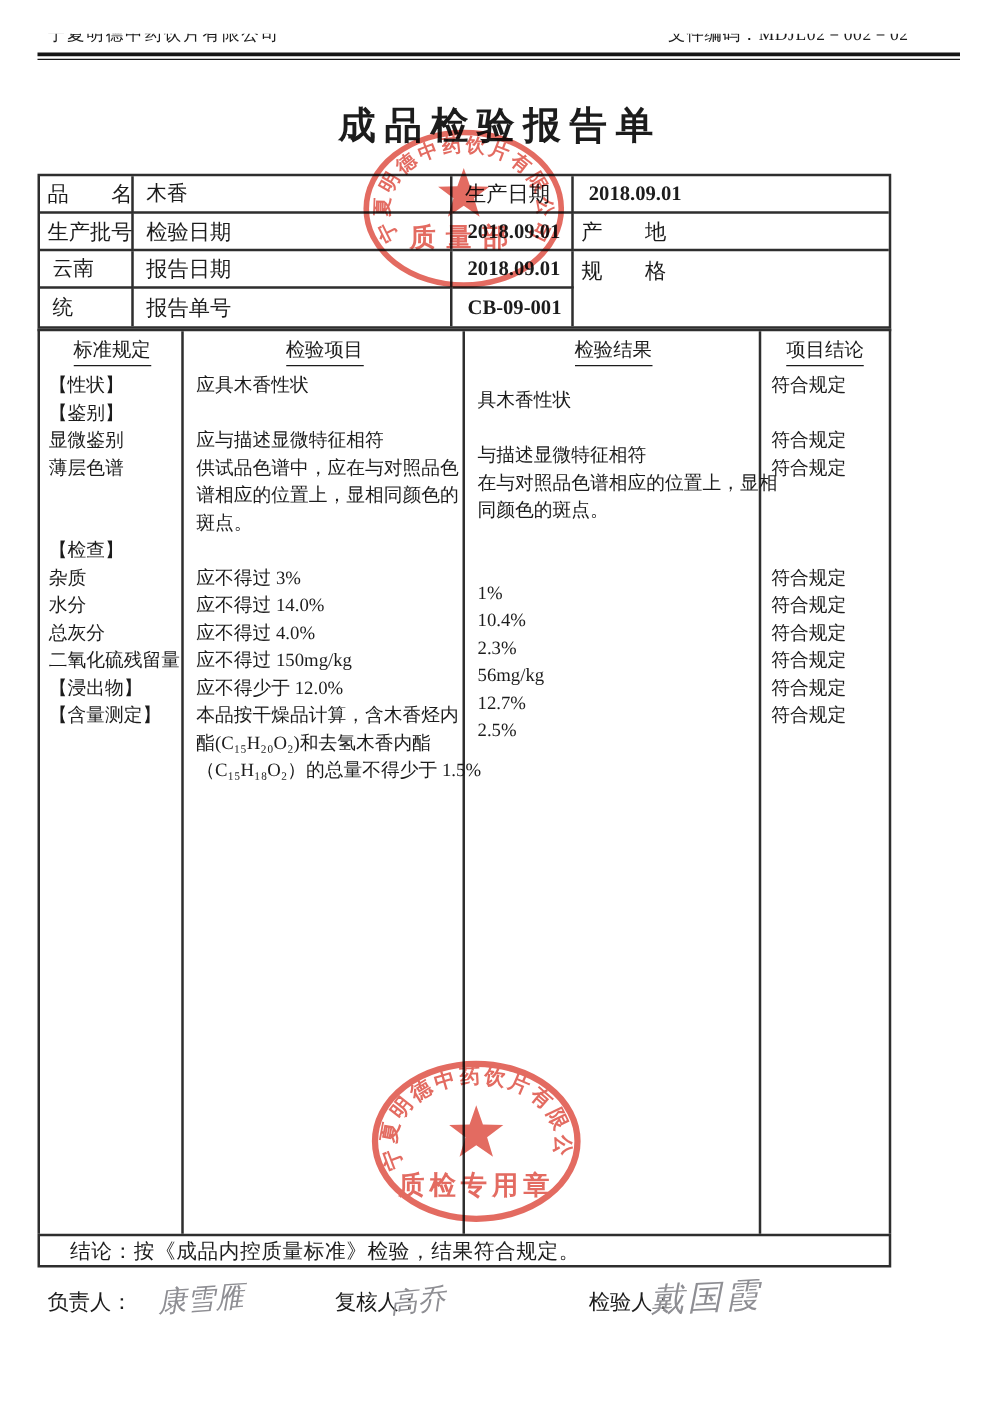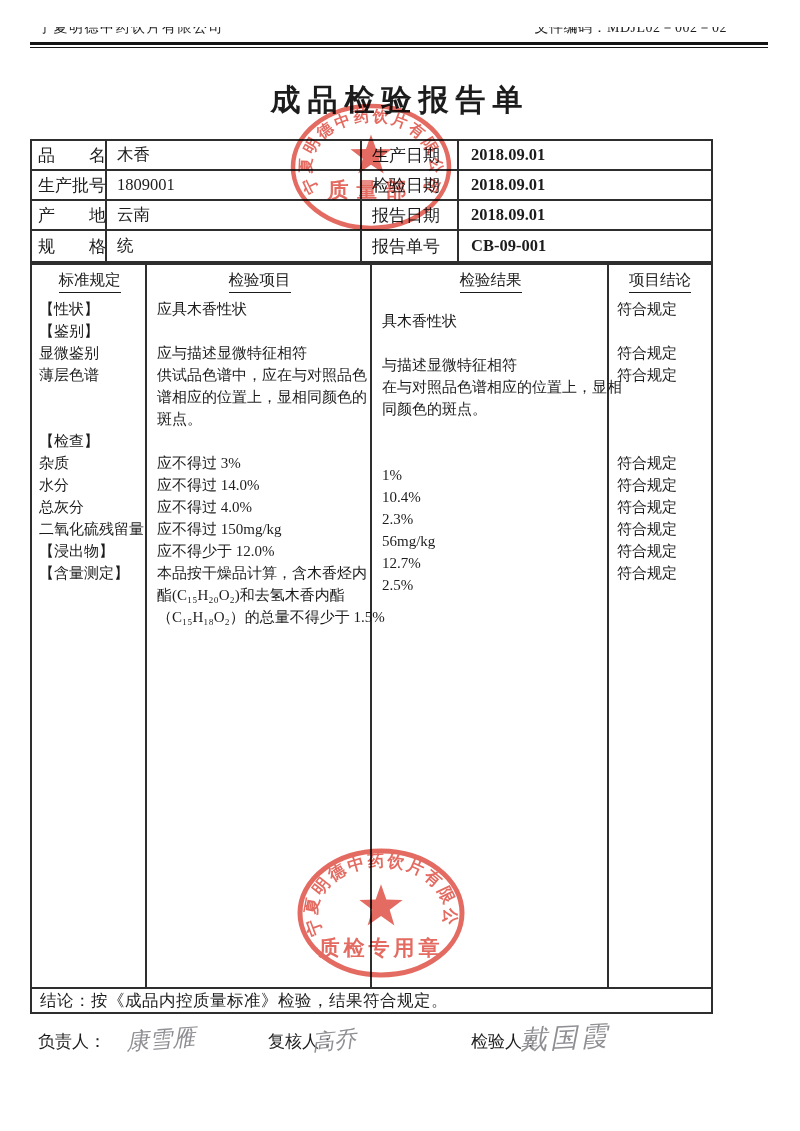--- a/index.html
+++ b/index.html
@@ -43,21 +43,21 @@
   .irow{display:contents;}
   .irow>div{font-size:15px;line-height:22px;white-space:nowrap;overflow:visible;box-sizing:border-box;}
   .c-item{padding-left:7px;}
   .c-std{padding-left:10px;}
   .c-res{padding-left:10px;margin-top:12px;}
   .c-con{padding-left:8px;}
 
   
   .conclusion{position:absolute;left:30px;top:987px;width:683px;height:27px;box-sizing:border-box;
               border:2px solid #2e2e2e;display:flex;align-items:center;}
-  .conclusion span{padding-left:8px;font-size:16.5px;letter-spacing:.5px;}
+  .conclusion span{padding-left:24px;font-size:16.5px;letter-spacing:.5px;}
 
   
   .sigs{position:absolute;left:0;top:1022px;width:800px;height:60px;text-align:center;}
   .sig-label{position:absolute;top:8px;font-size:17px;}
   .sig-name{position:absolute;color:#8e8e93;font-style:italic;
             font-family:"DejaVu Serif","Liberation Serif",serif;white-space:nowrap;}
   .n1{left:126px;top:2px;font-size:23px;transform:rotate(-4deg);}
   .n2{left:312px;top:4px;font-size:22px;transform:rotate(-6deg);}
   .n3{left:520px;top:-2px;font-size:27px;transform:rotate(-3deg);letter-spacing:3px;}
 
@@ -80,21 +80,20 @@
 
   <div class="doc-title">成品检验报告单</div>
 
   <div class="info-table">
     <div class="ilabel">品　　名</div>
     <div class="ivalue">木香</div>
     <div class="ilabel2">生产日期</div>
     <div class="ivalue2">2018.09.01</div>
 
     <div class="ilabel">生产批号</div>
-    <div class="ivalue">1809001</div>
     <div class="ilabel2">检验日期</div>
     <div class="ivalue2">2018.09.01</div>
 
     <div class="ilabel">产　　地</div>
     <div class="ivalue">云南</div>
     <div class="ilabel2">报告日期</div>
     <div class="ivalue2">2018.09.01</div>
 
     <div class="ilabel">规　　格</div>
     <div class="ivalue">统</div>

